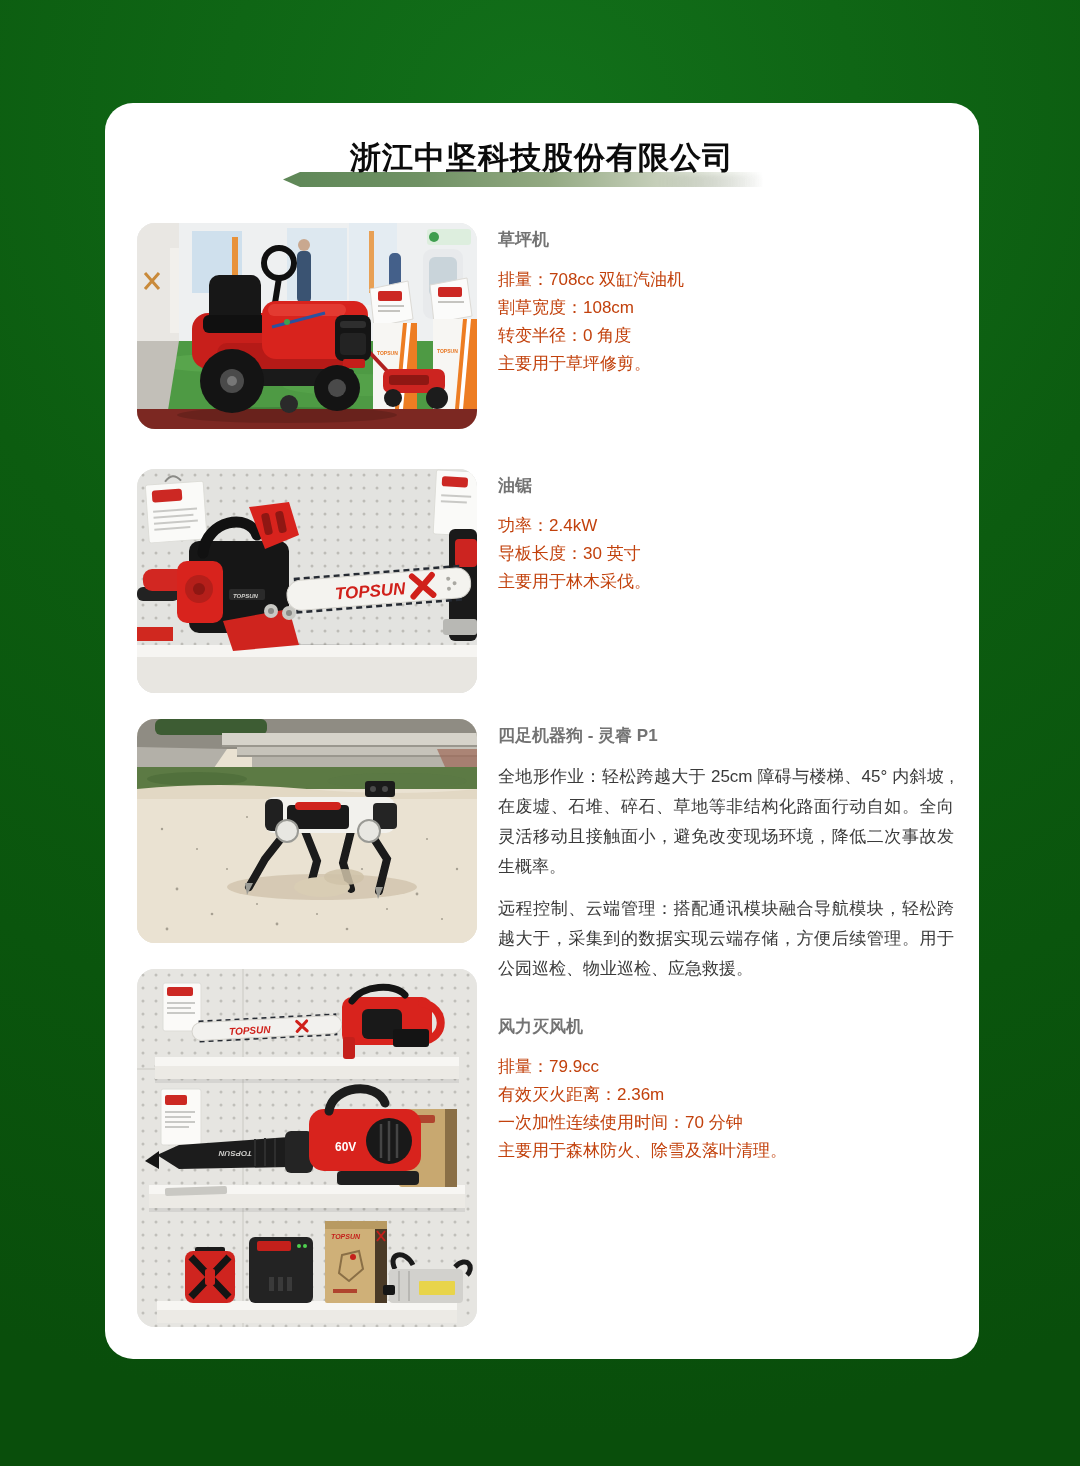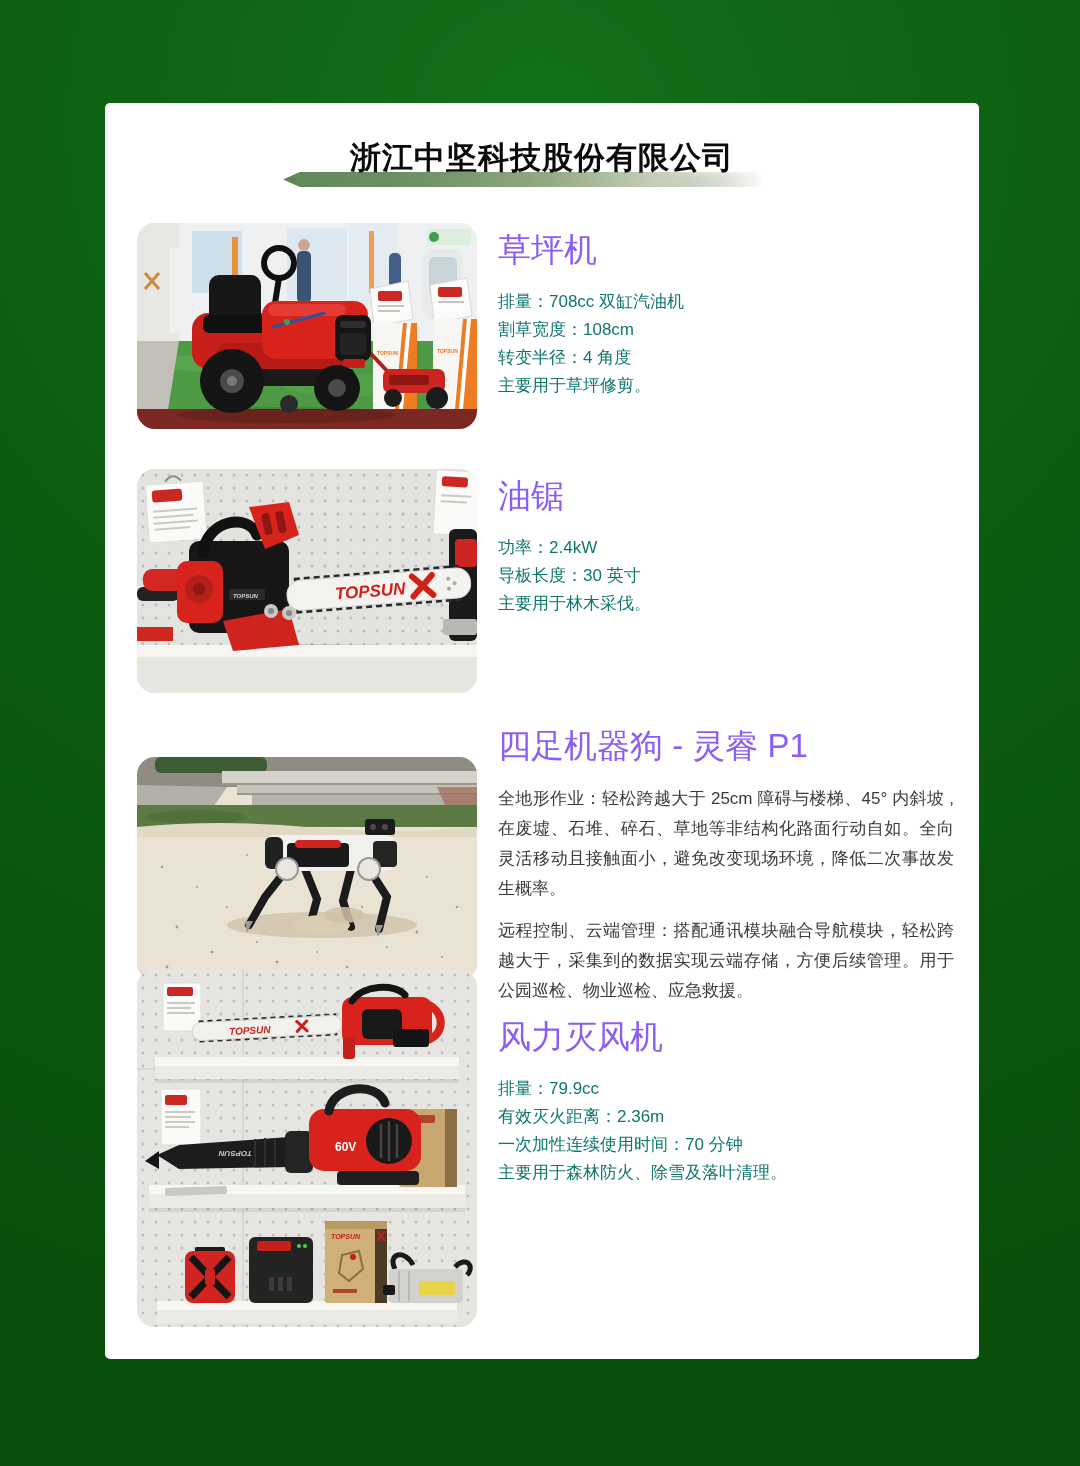--- a/index.html
+++ b/index.html
@@ -3,46 +3,46 @@
 <meta charset="utf-8">
 <style>
   html,body{margin:0;padding:0;}
   body{
     width:1080px;height:1466px;position:relative;overflow:hidden;
     background:radial-gradient(130% 90% at 50% 8%, #12701a 0%, #0c5c10 45%, #0a550d 72%, #094e0b 100%);
     font-family:"Liberation Sans","DejaVu Sans",sans-serif;
   }
   .card{
     position:absolute;left:105px;top:103px;width:874px;height:1256px;
-    background:#ffffff;border-radius:5px;
+    background:#ffffff;border-radius:28px;
   }
   
   .hdr{position:absolute;top:0;left:0;right:0;height:100px;}
   .hdr h1{
     position:relative;z-index:2;margin:34px 0 0 0;text-align:center;
     font-size:31px;font-weight:bold;color:#0b0b0b;letter-spacing:1px;
   }
   .title-bar{
     position:absolute;z-index:1;left:178px;top:69px;width:480px;height:15px;
     background:linear-gradient(90deg,#5e8757 0%,#6f9164 28%,#93a982 55%,#c6cfba 78%,rgba(236,238,231,0) 100%);
     clip-path:polygon(0 50%,17px 0,100% 0,100% 100%,17px 100%);
     filter:drop-shadow(2px 3px 2px rgba(90,90,90,0.35));
   }
   
   .row{position:absolute;left:32px;display:flex;gap:21px;}
-  .row1{top:120px;} .row2{top:366px;} .row3{top:616px;align-items:center;} .row4{top:866px;}
+  .row1{top:120px;} .row2{top:366px;} .row3{top:616px;} .row4{top:866px;}
   .photo{flex:none;width:340px;border-radius:18px;overflow:hidden;background:#e8e8e6;}
   .row1 .photo{height:206px;} .row2 .photo{height:224px;}
   .row3 .photo{height:224px;} .row4 .photo{height:358px;}
   .photo svg{display:block;width:100%;height:100%;}
   .info{width:462px;padding-top:5px;}
   .row3 .info{width:460px;}
   .row4 .info{padding-top:46px;}
-  .info h2{margin:0 0 15px 0;font-size:33px;font-weight:normal;color:#8b5cf6;}
-  .spec{font-size:17px;line-height:28px;color:#0f766e;}
+  .info h2{margin:0 0 15px 0;font-size:17px;font-weight:bold;color:#737373;}
+  .spec{font-size:17px;line-height:28px;color:#c2410c;}
   .para{margin:0 4px 12px 0;font-size:17px;line-height:30px;color:#3a3a3a;text-align:justify;}
   figure{margin:0;}
 </style>
 </head>
 <body>
 
 <div class="card">
 
   <div class="hdr">
     <h1>浙江中坚科技股份有限公司</h1>
@@ -128,21 +128,21 @@
           <circle cx="200" cy="165" r="23" fill="#141414"></circle>
           <circle cx="200" cy="165" r="9" fill="#4a4a4a"></circle>
           <circle cx="152" cy="181" r="9" fill="#2a2a2a"></circle>
         </g>
       </svg>
     </figure>
     <div class="info">
       <h2>草坪机</h2>
       <div class="spec">排量：708cc 双缸汽油机</div>
       <div class="spec">割草宽度：108cm</div>
-      <div class="spec">转变半径：4 角度</div>
+      <div class="spec">转变半径：0 角度</div>
       <div class="spec">主要用于草坪修剪。</div>
     </div>
   </section>
 
   <section class="row row2">
     <figure class="photo">
       <svg viewBox="0 0 340 224">
         <defs>
           <pattern id="peg2" width="13" height="13" patternUnits="userSpaceOnUse">
             <circle cx="6" cy="6" r="1.5" fill="#bdbcb7"></circle>

